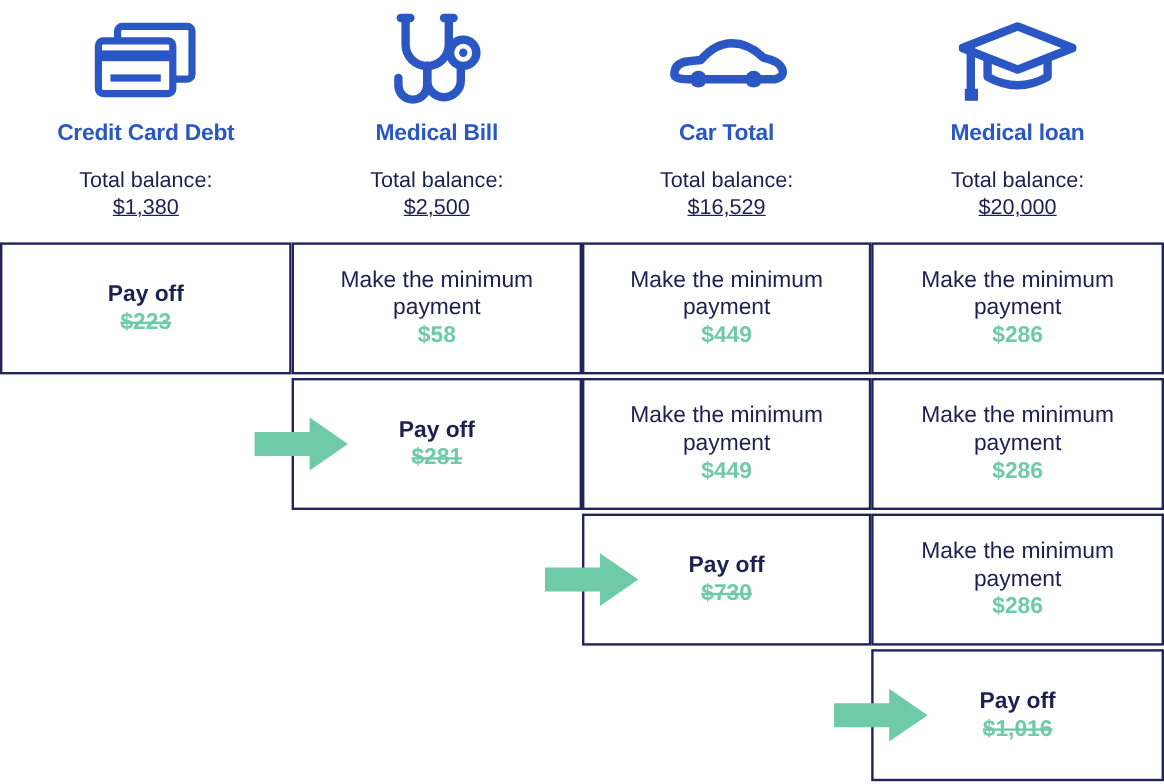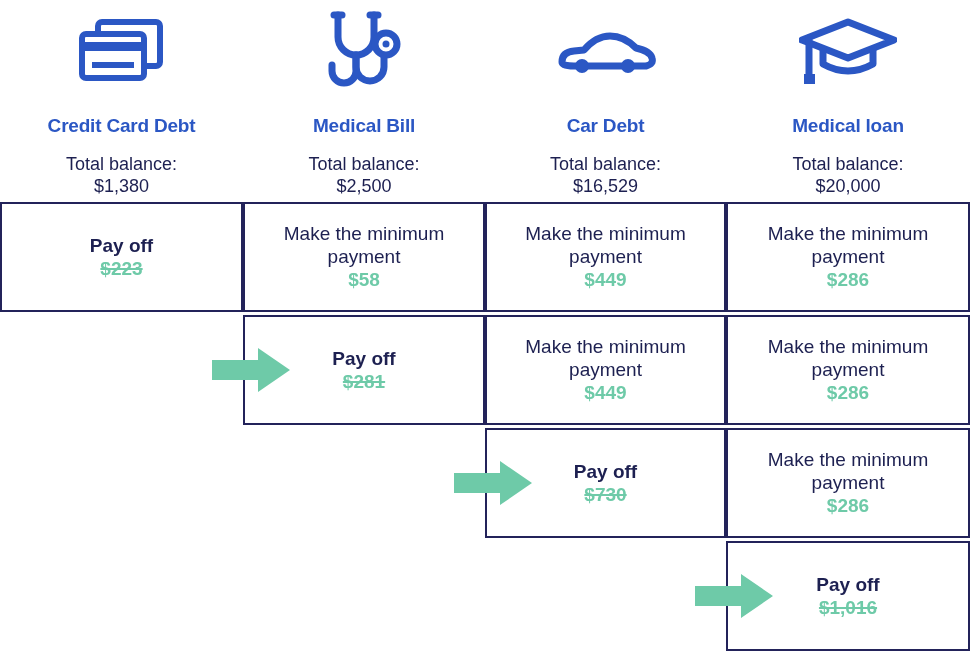--- a/index.html
+++ b/index.html
@@ -45,34 +45,35 @@
     align-items: center;
     justify-content: center;
   }
   .head-icon svg { display: block; }
   .head-title {
     font-size: 19px;
     font-weight: bold;
     color: #2b57c4;
     letter-spacing: -0.2px;
     line-height: 1.1;
-    margin-top: 18px;
+    margin-top: 4px;
   }
   .head-sub {
     font-size: 18px;
     color: #1d2051;
     line-height: 1.25;
     text-align: center;
     margin-top: 16px;
   }
   .head-amt {
     font-size: 18px;
     color: #1d2051;
     line-height: 1.25;
     text-align: center;
+    text-decoration: underline;
   }
 
   
   .grid {
     position: absolute;
     left: 0;
     top: 202px;
     width: 970px;
     height: 451px;
   }
@@ -153,21 +154,21 @@
         <div class="head-amt">$2,500</div>
       </div>
       <div class="head-cell">
         <div class="head-icon">
     <svg width="104" height="56" viewBox="0 0 104 56" fill="none" xmlns="http://www.w3.org/2000/svg">
       <path d="M8 38 q0 -10 12 -11 l10 -1 q12 -14 26 -14 q14 0 26 12 q14 3 16 10 q2 6 -6 8 l-72 0 q-12 0 -12 -4 z" fill="none" stroke="#2b57c4" stroke-width="7" stroke-linejoin="round"></path>
       <circle cx="28" cy="42" r="7" fill="#2b57c4"></circle>
       <circle cx="74" cy="42" r="7" fill="#2b57c4"></circle>
     </svg>
         </div>
-        <div class="head-title">Car Debt</div>
+        <div class="head-title">Car Total</div>
         <div class="head-sub">Total balance:</div>
         <div class="head-amt">$16,529</div>
       </div>
       <div class="head-cell">
         <div class="head-icon">
     <svg width="98" height="72" viewBox="0 0 98 72" fill="none" xmlns="http://www.w3.org/2000/svg">
       <path d="M49 6 L95 24 L49 42 L3 24 Z" fill="none" stroke="#2b57c4" stroke-width="7" stroke-linejoin="round"></path>
       <path d="M24 31 V48 q25 14 50 0 V31" fill="none" stroke="#2b57c4" stroke-width="7" stroke-linejoin="round"></path>
       <path d="M10 22 V62" stroke="#2b57c4" stroke-width="7" stroke-linecap="round"></path>
       <rect x="5" y="58" width="11" height="10" fill="#2b57c4"></rect>

